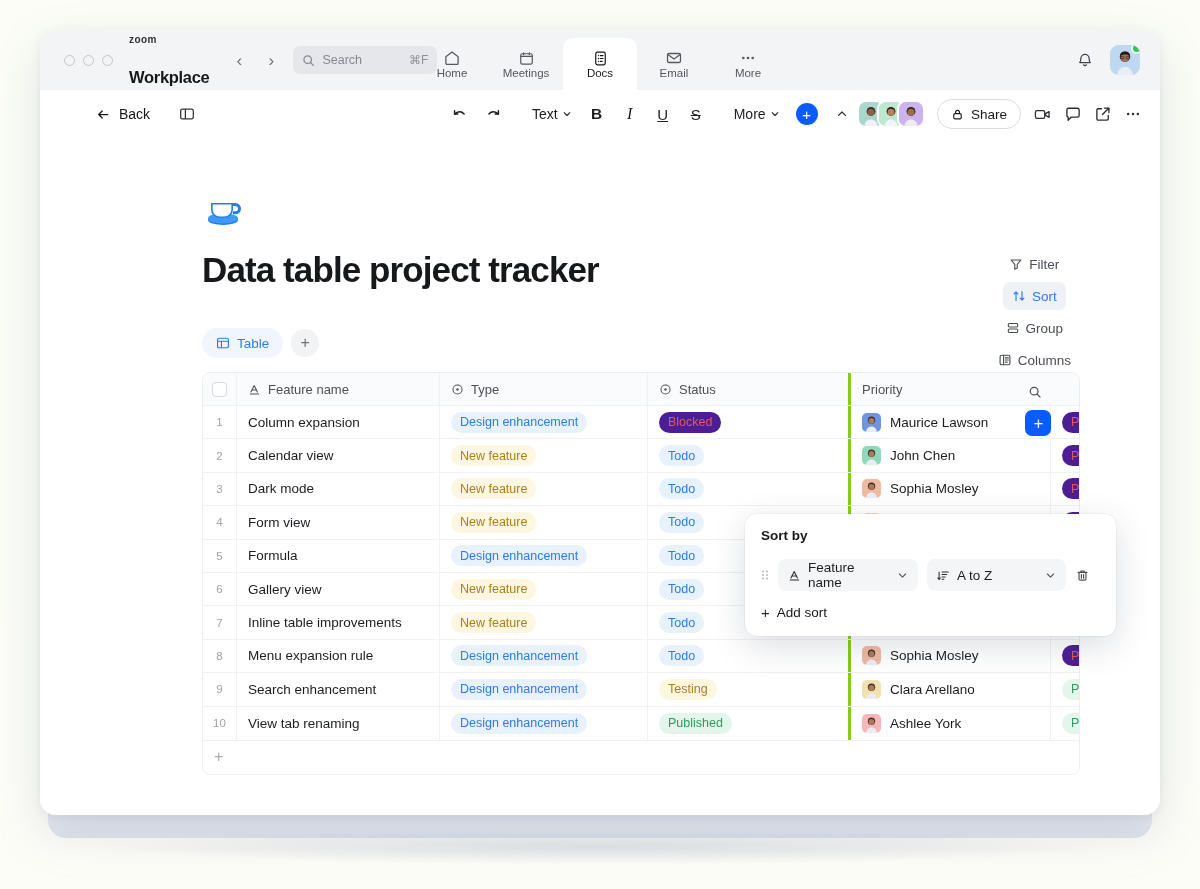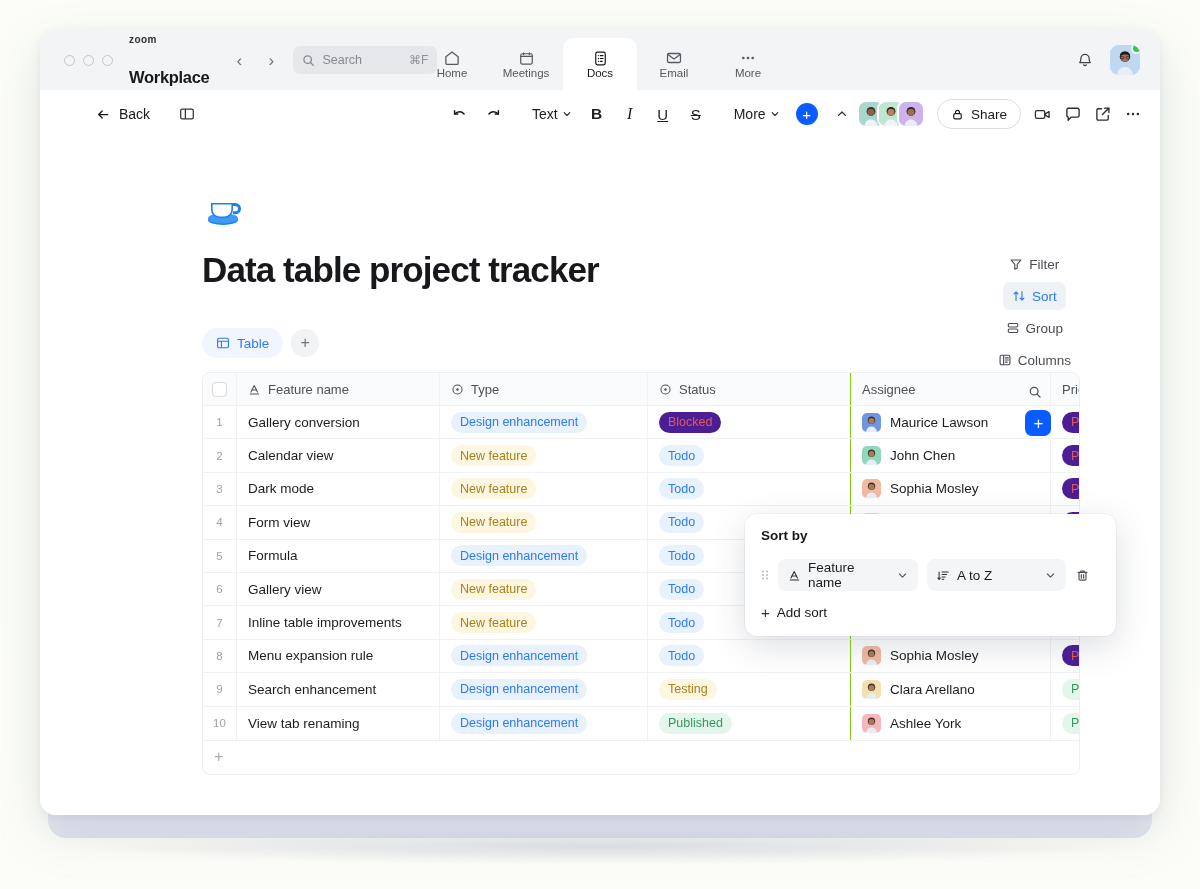--- a/index.html
+++ b/index.html
@@ -434,21 +434,21 @@
     gap: 7px;
     border-right: 1px solid #f0f1f4;
     align-self: stretch;
   }
   .c-status {
     flex: 0 0 203px;
     padding-left: 11px;
     display: flex;
     align-items: center;
     gap: 7px;
-    border-right: 1px solid #84cc16;
+    border-right: 3px solid #84cc16;
     align-self: stretch;
   }
   .c-assignee {
     flex: 0 0 200px;
     padding-left: 11px;
     display: flex;
     align-items: center;
     gap: 9px;
     font-size: 13.5px;
     color: #1b1d21;
@@ -923,35 +923,32 @@
             </div>
             <div class="c-status">
               <span>
                 <svg width="13" height="13" viewBox="0 0 16 16" fill="none" stroke="#4c5057" stroke-width="1.25">
                   <circle cx="8" cy="8" r="5.6"></circle>
                     <circle cx="8" cy="8" r="1.5" fill="#4c5057" stroke="none"></circle>
                 </svg>
               </span>
               <span class="hlabel">Status</span>
             </div>
-            <div class="c-assignee">
-              <span class="hlabel">Assignee</span>
-            </div>
             <div class="c-priority">
               <span class="hlabel">Priority</span>
             </div>
           </div>
 
           <div id="rows-host">
               <div class="trow">
                 <div class="c-check">
                   <span>1</span>
                 </div>
                 <div class="c-name">
-                  <span>Gallery conversion</span>
+                  <span>Column expansion</span>
                 </div>
                 <div class="c-type">
                   <span class="pill pill-blue">Design enhancement</span>
                 </div>
                 <div class="c-status">
                   <span class="pill pill-red">Blocked</span>
                 </div>
                 <div class="c-assignee">
                   <span class="avatar">
                     <svg width="19" height="19" viewBox="0 0 24 24">

